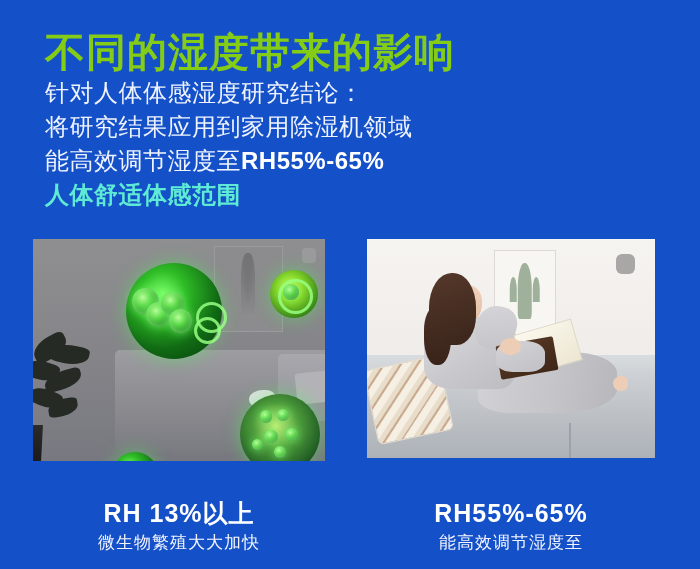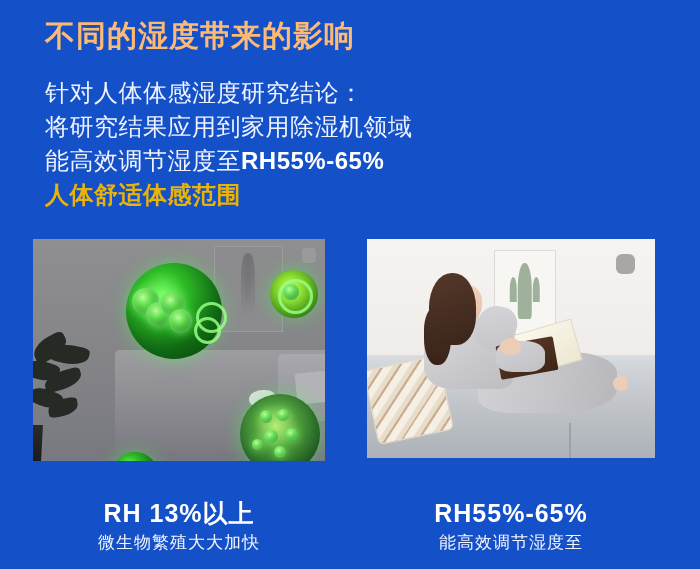--- a/index.html
+++ b/index.html
@@ -17,23 +17,23 @@
     width: 700px;
     height: 569px;
     background: #1450c8;
     overflow: hidden;
   }
 
   
   .heading {
     position: absolute;
     left: 45px;
-    top: 16px;
-    color: #fdba74;
-    font-size: 30px;
+    top: 32px;
+    color: #84cc16;
+    font-size: 40px;
     font-weight: 700;
     letter-spacing: 1px;
     line-height: 40px;
     white-space: nowrap;
   }
 
   .body-text {
     position: absolute;
     left: 45px;
     top: 76px;
@@ -42,21 +42,21 @@
     line-height: 34px;
     letter-spacing: 0.5px;
     white-space: nowrap;
   }
   .body-text .line {
     display: block;
     height: 34px;
   }
   .body-text .line.bold {
     font-weight: 700;
-    color: #eab308;
+    color: #5eead4;
   }
   .body-text .inline-bold {
     font-weight: 700;
     color: #ffffff;
   }
 
   
   .photo {
     position: absolute;
     overflow: hidden;

